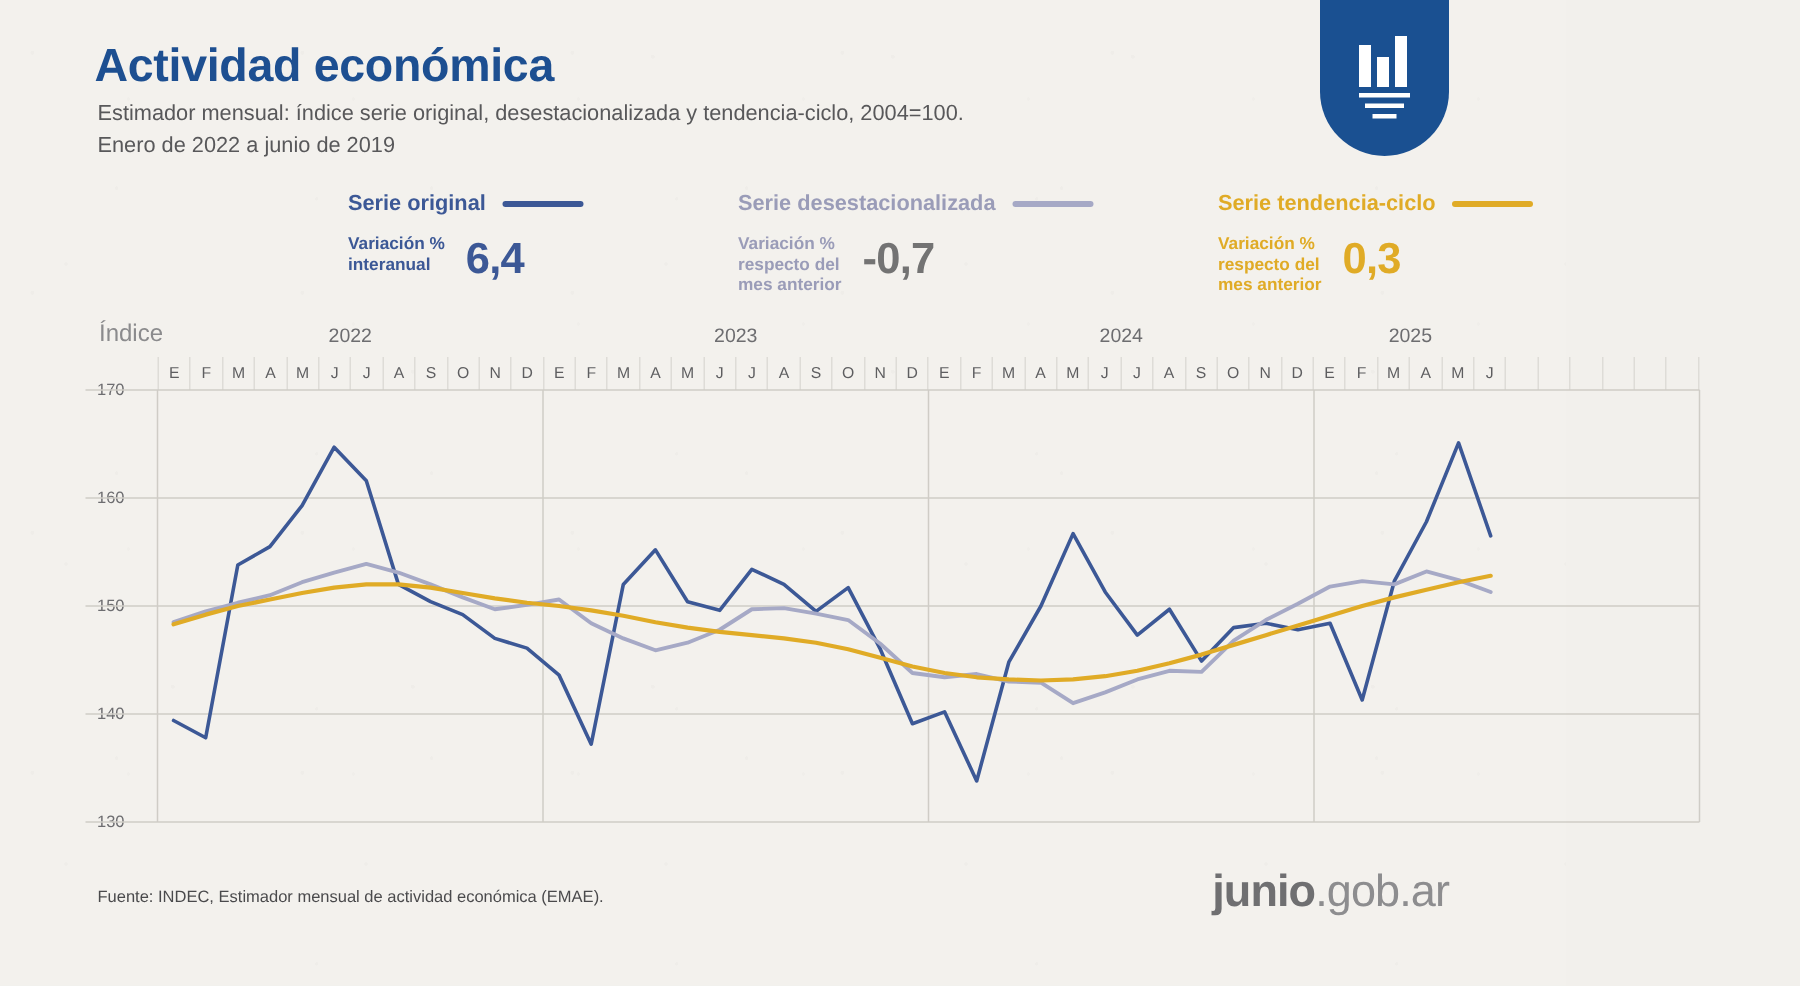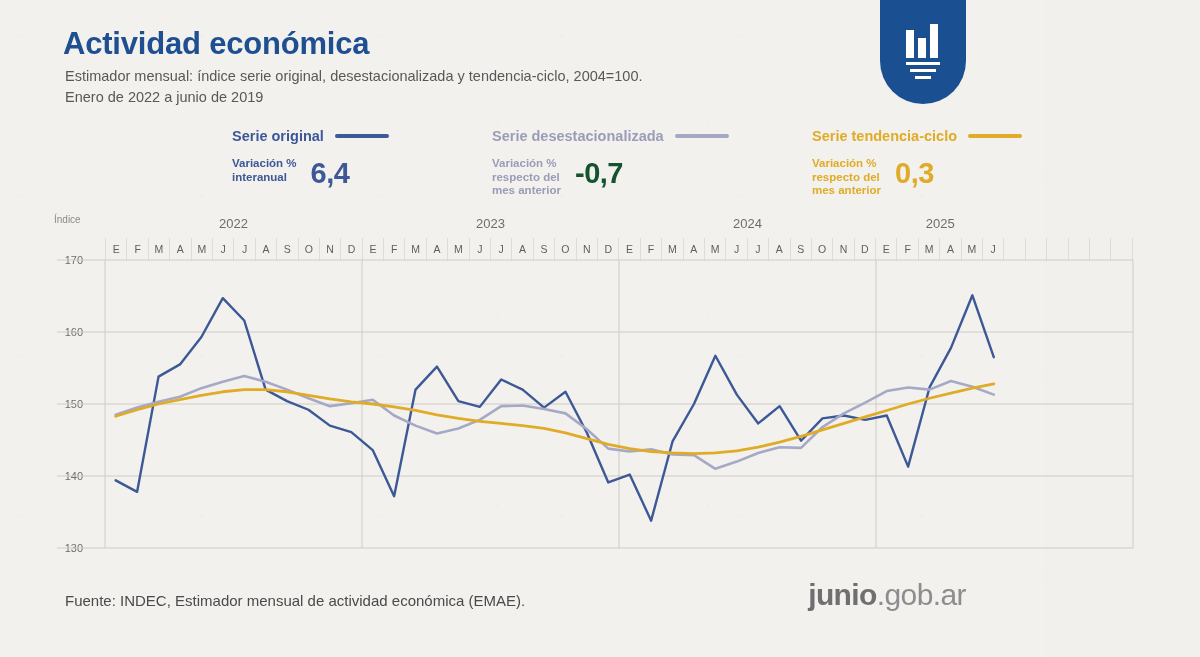--- a/index.html
+++ b/index.html
@@ -112,23 +112,23 @@
   
   .chart-area {
     position: absolute;
     left: 0;
     top: 212px;
     width: 1200px;
     height: 348px;
   }
   .axis-unit {
     position: absolute;
-    left: 54px;
+    left: 66px;
     top: 2px;
-    font-size: 10px;
+    font-size: 16px;
     color: #8b8b8d;
   }
   .year-label {
     position: absolute;
     top: 4px;
     font-size: 13px;
     color: #6d6d70;
     transform: translateX(-50%);
   }
   .months {
@@ -164,21 +164,21 @@
     width: 1200px;
     height: 348px;
     overflow: visible;
   }
 
   
   .source {
     position: absolute;
     left: 65px;
     top: 592px;
-    font-size: 15px;
+    font-size: 11px;
     color: #4a4a4c;
   }
   .brand {
     position: absolute;
     right: 78px;
     top: 578px;
     font-size: 30px;
     color: #8d8d8f;
     letter-spacing: -0.6px;
   }
@@ -220,21 +220,21 @@
 
     <div class="legend-block" style="left:492px; top:0;">
       <div class="legend-head">
         <span style="color:#9a9cb8">Serie desestacionalizada</span>
         <span class="legend-line" style="background:#a6a9c6"></span>
       </div>
       <div class="legend-body">
         <span class="legend-desc" style="color:#9a9cb8">Variación %
 respecto del
 mes anterior</span>
-        <span class="legend-value" style="color:#14532d">-0,7</span>
+        <span class="legend-value" style="color:#737373">-0,7</span>
       </div>
     </div>
 
     <div class="legend-block" style="left:812px; top:0;">
       <div class="legend-head">
         <span style="color:#e0ab26">Serie tendencia-ciclo</span>
         <span class="legend-line" style="background:#e0ab26"></span>
       </div>
       <div class="legend-body">
         <span class="legend-desc" style="color:#e0ab26">Variación %

